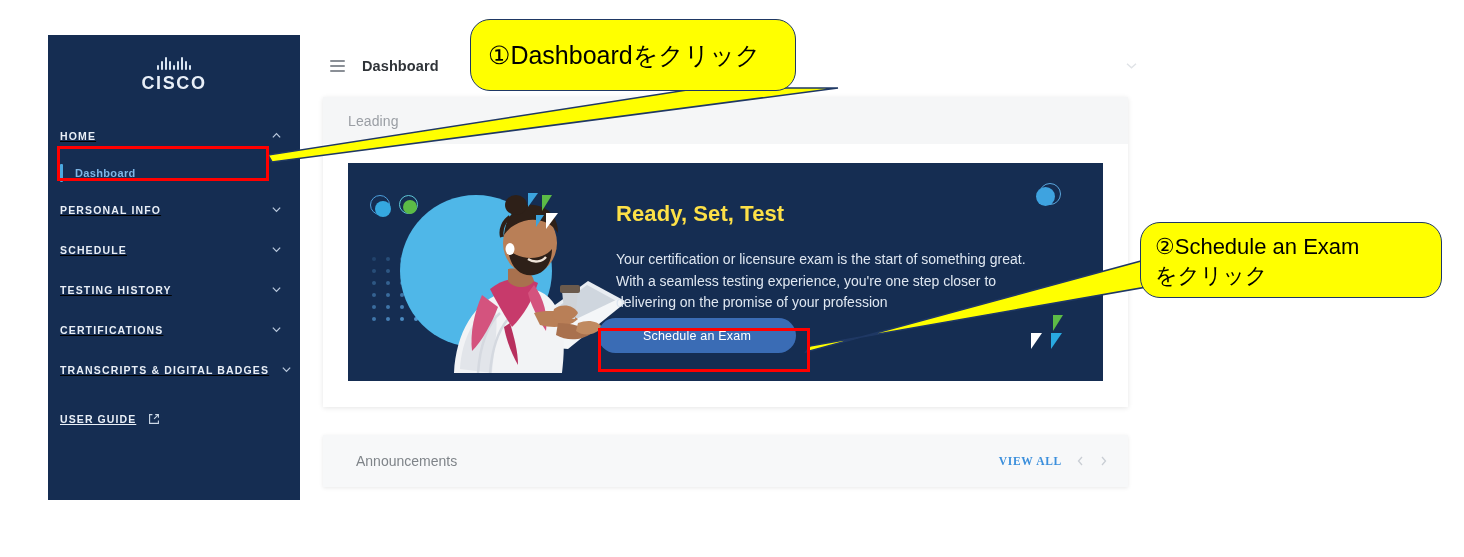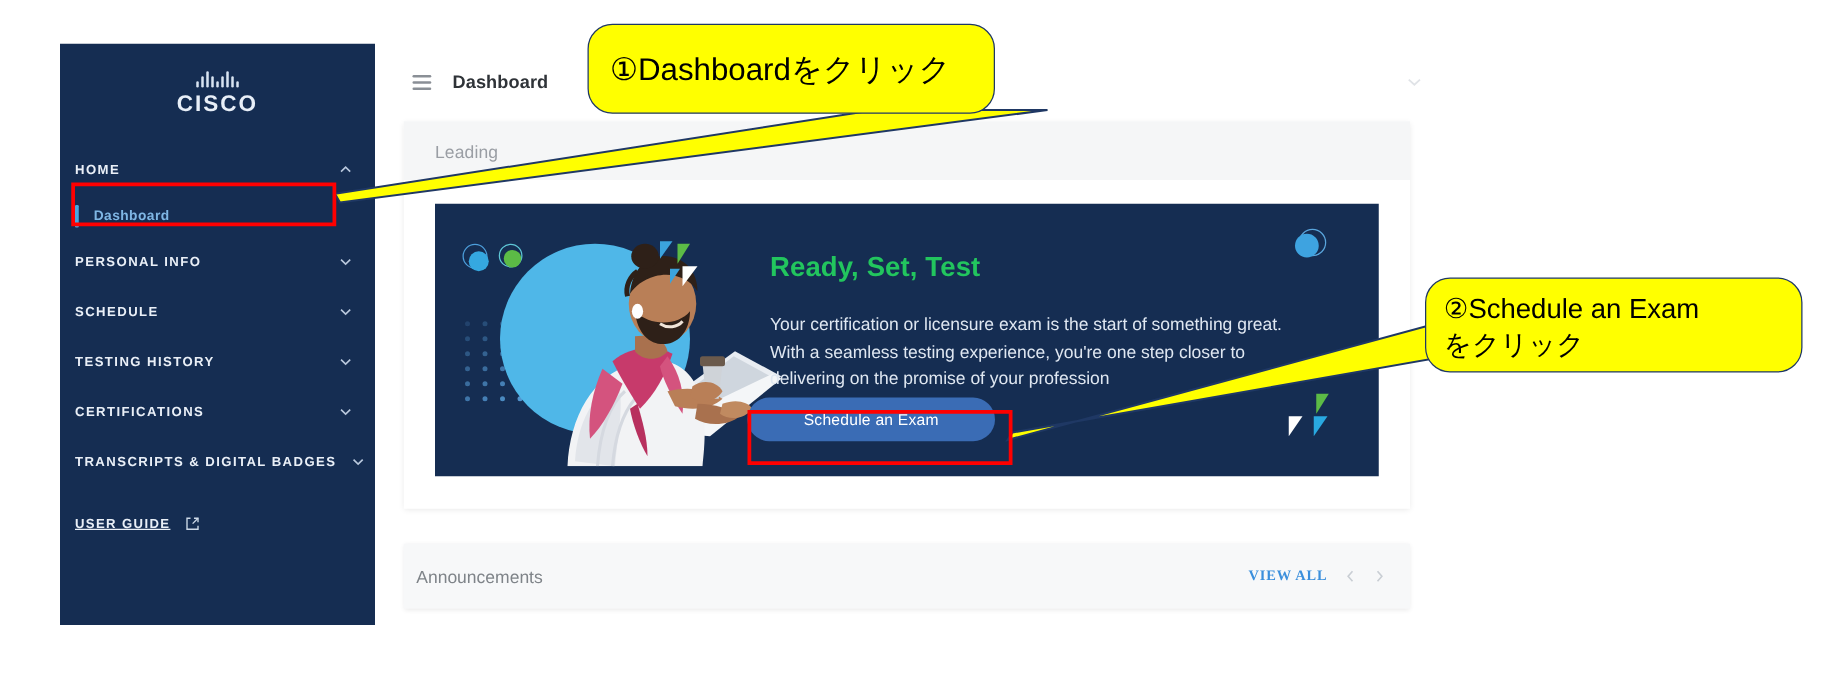--- a/index.html
+++ b/index.html
@@ -332,21 +332,21 @@
 
   #hero-text {
     position: absolute;
     left: 268px;
     top: 38px;
     width: 420px;
   }
   #hero-title {
     font-size: 22px;
     font-weight: 700;
-    color: #22c55e;
+    color: #fde047;
     letter-spacing: 0.1px;
     margin: 0;
   }
   #hero-body {
     margin: 22px 0 0 0;
     font-size: 14px;
     line-height: 1.55;
     color: #dfe7f1;
   }
   #schedule-exam-button {
@@ -371,21 +371,21 @@
     left: 23px;
     top: 400px;
     width: 805px;
     height: 52px;
     background: #f7f8f9;
     box-shadow: 0 1px 4px rgba(0,0,0,0.09);
     display: flex;
     align-items: center;
   }
   #announcements-title {
-    margin-left: 10px;
+    margin-left: 33px;
     font-size: 14px;
     color: #7f8489;
   }
   #announcements-actions {
     margin-left: auto;
     margin-right: 20px;
     display: flex;
     align-items: center;
     gap: 14px;
   }
@@ -481,21 +481,21 @@
           <i></i>
           <i></i>
           <i></i>
           <i></i>
           <i></i>
           <i></i>
       </div>
       <div id="cisco-wordmark">CISCO</div>
     </div>
 
-    <div style="margin-top:22px;">
+    <div style="margin-top:22px;text-decoration:underline;">
 
       <div class="nav-section">
         <span class="nav-label">HOME</span>
         <span class="nav-chevron">
           <svg viewBox="0 0 12 12" width="11" height="11" fill="none" stroke="currentColor" stroke-width="1.4">
               <path d="M2 8 L6 4 L10 8"></path>
             </svg>
         </span>
       </div>
 

